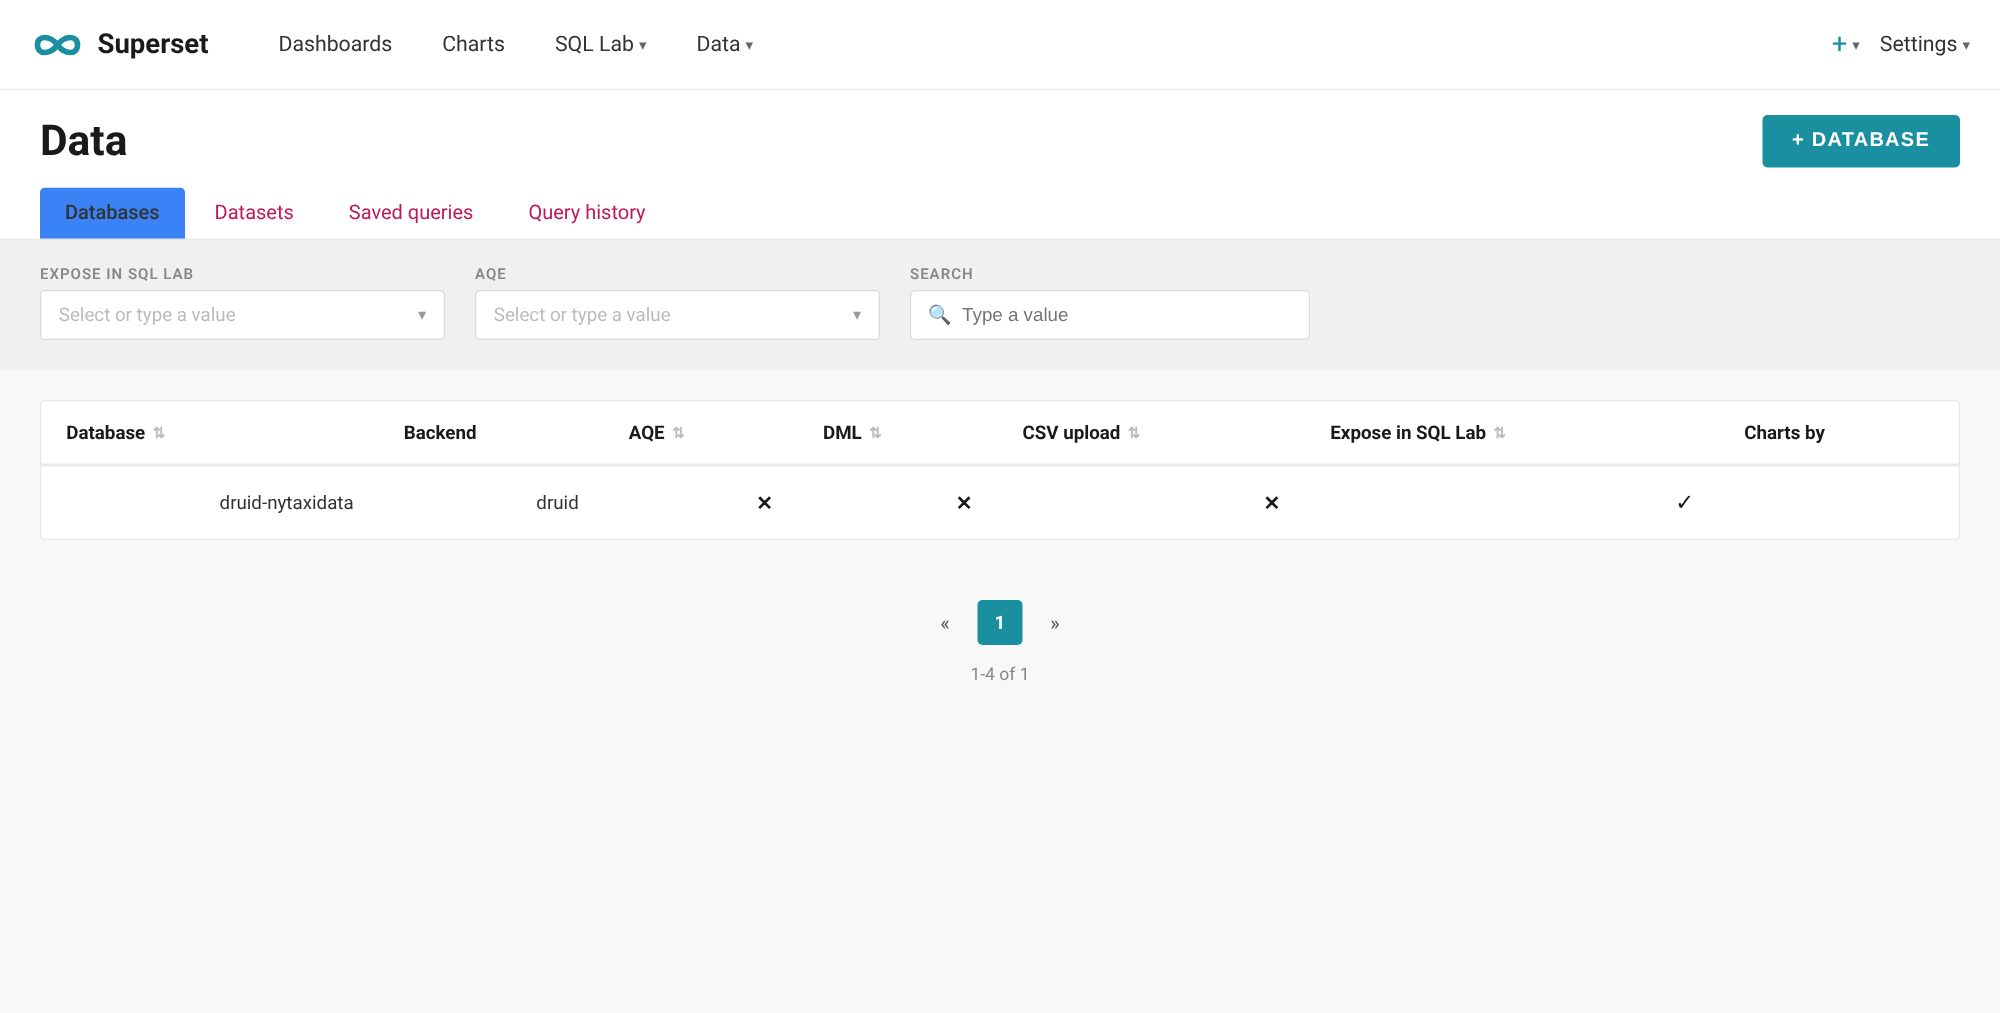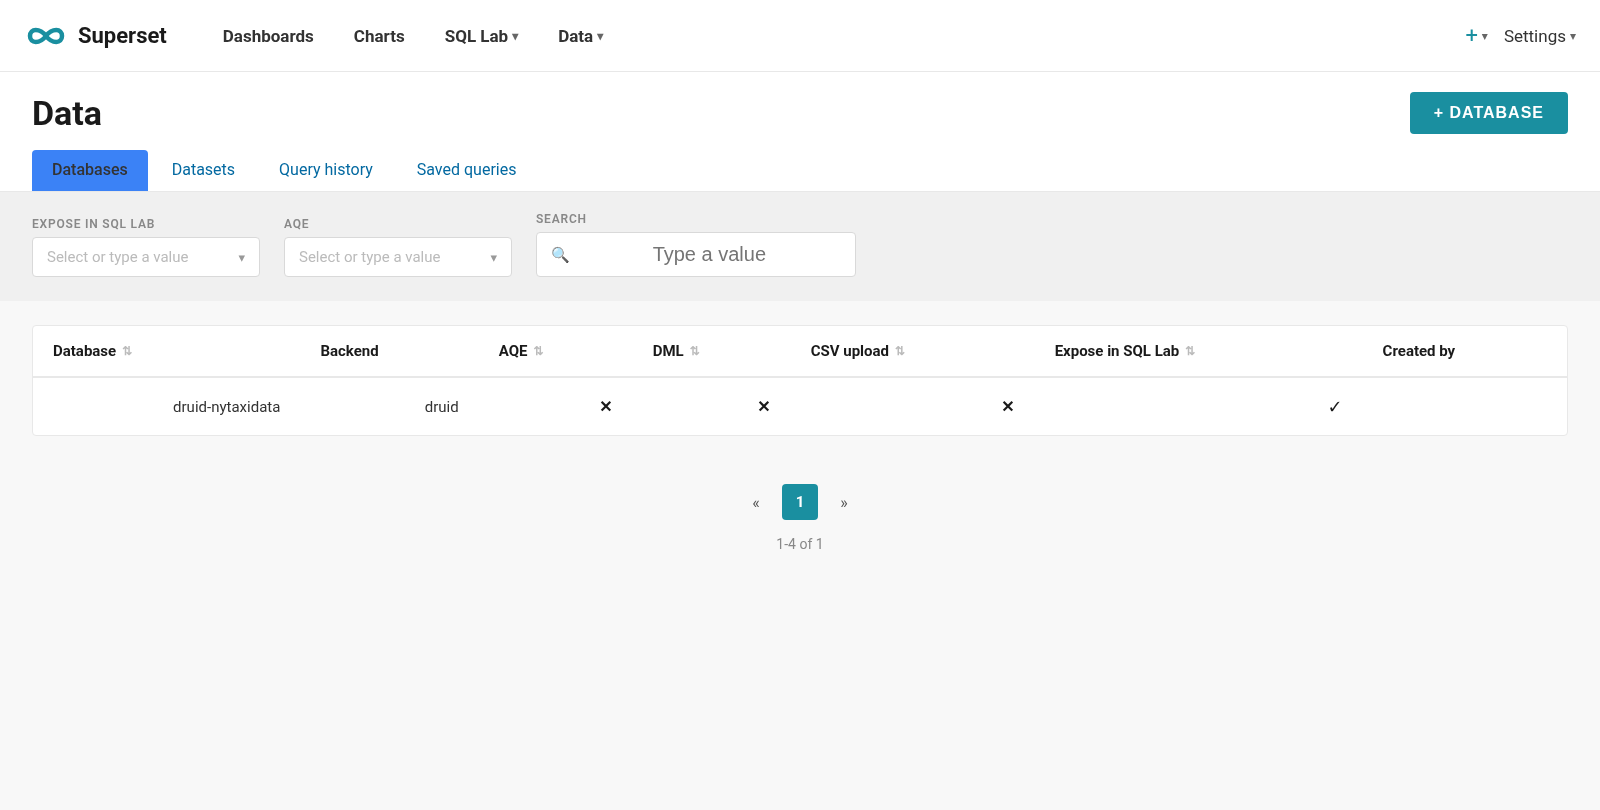--- a/index.html
+++ b/index.html
@@ -43,21 +43,20 @@
     .nav-item {
       padding: 8px 16px;
       font-size: 17px;
       color: #333;
       cursor: pointer;
       border-radius: 4px;
       display: flex;
       align-items: center;
       gap: 4px;
       white-space: nowrap;
-      font-weight: bold;
     }
     .nav-right {
       display: flex;
       align-items: center;
       gap: 16px;
     }
     .nav-plus {
       display: flex;
       align-items: center;
       gap: 4px;
@@ -121,21 +120,21 @@
 
     .page-tabs {
       display: flex;
       gap: 0;
       align-items: flex-end;
     }
     .tab {
       padding: 10px 20px;
       font-size: 16px;
       cursor: pointer;
-      color: #0369a1;
+      color: #be185d;
       border-radius: 4px 4px 0 0;
       margin-right: 4px;
       border-bottom: 2px solid transparent;
     }
     .tab.active {
       background: #3b82f6;
       color: #333;
       font-weight: 500;
       border-bottom: 2px solid transparent;
     }
@@ -161,21 +160,21 @@
       font-weight: 600;
     }
     .filter-select {
       display: flex;
       align-items: center;
       justify-content: space-between;
       padding: 10px 14px;
       background: #fff;
       border: 1px solid #d9d9d9;
       border-radius: 4px;
-      width: 228px;
+      width: 324px;
       cursor: pointer;
       color: #bbb;
       font-size: 15px;
       gap: 8px;
     }
     .filter-select-text { flex: 1; }
     .filter-chevron { color: #999; font-size: 13px; }
 
     .search-input-wrap {
       display: flex;
@@ -184,25 +183,24 @@
       padding: 10px 14px;
       background: #fff;
       border: 1px solid #d9d9d9;
       border-radius: 4px;
       width: 320px;
     }
     .search-icon-inner { color: #bbb; font-size: 15px; }
     .search-input {
       border: none;
       outline: none;
-      font-size: 20px;
+      font-size: 15px;
       color: #0f766e;
       background: transparent;
       width: 100%;
-      text-align: center;
     }
 
     
     .table-container {
       margin: 24px 32px;
       background: #fff;
       border-radius: 4px;
       border: 1px solid #e8e8e8;
       overflow: hidden;
     }
@@ -328,22 +326,22 @@
 <div class="page">
 
   <div class="page-header">
     <div class="page-header-top">
       <h1 class="page-title">Data</h1>
       <button class="add-database-btn">+ DATABASE</button>
     </div>
     <div class="page-tabs">
       <div class="tab active">Databases</div>
       <div class="tab">Datasets</div>
+      <div class="tab">Saved queries</div>
       <div class="tab">Query history</div>
-      <div class="tab">Saved queries</div>
     </div>
   </div>
 
   <div class="filters-bar">
     <div class="filter-group">
       <span class="filter-label">EXPOSE IN SQL LAB</span>
       <div class="filter-select">
         <span class="filter-select-text">Select or type a value</span>
         <span class="filter-chevron">▾</span>
       </div>
@@ -392,21 +390,21 @@
               <span>CSV upload</span>
               <span class="sort-icon">⇅</span>
             </div>
           </th>
           <th>
             <div class="th-sortable">
               <span>Expose in SQL Lab</span>
               <span class="sort-icon">⇅</span>
             </div>
           </th>
-          <th>Created by</th>
+          <th>Charts by</th>
         </tr>
       </thead>
       <tbody>
         <tr>
           <td>druid-nytaxidata</td>
           <td>druid</td>
           <td>
             <span class="cross-mark">✕</span>
           </td>
           <td>

